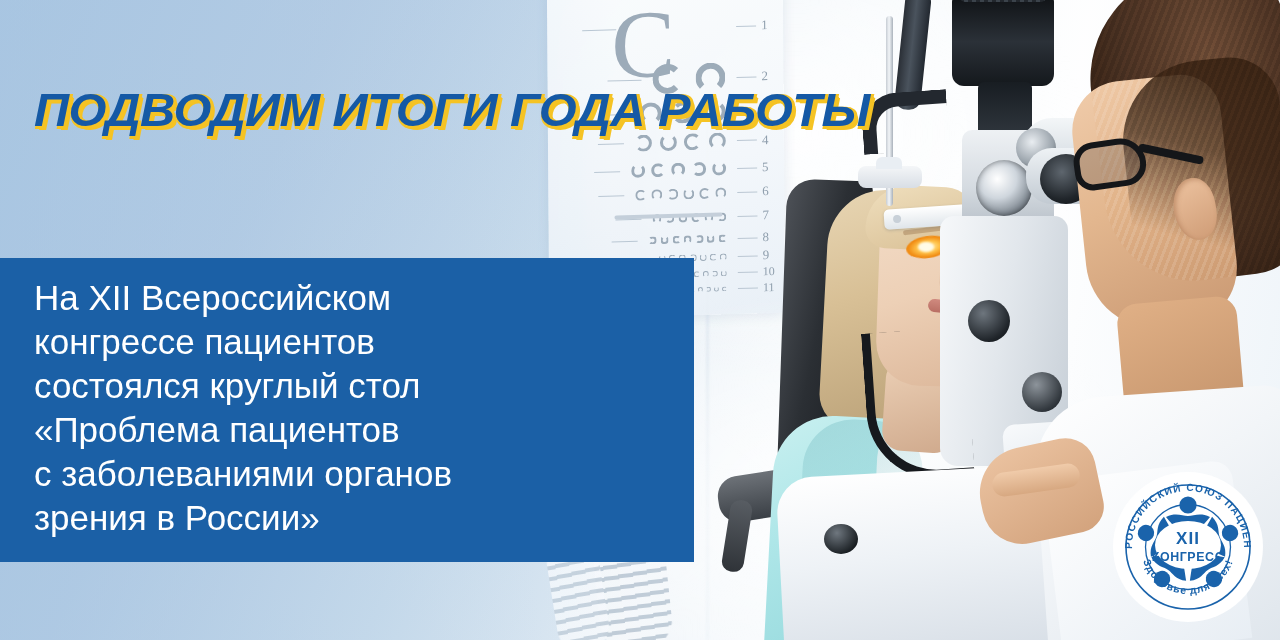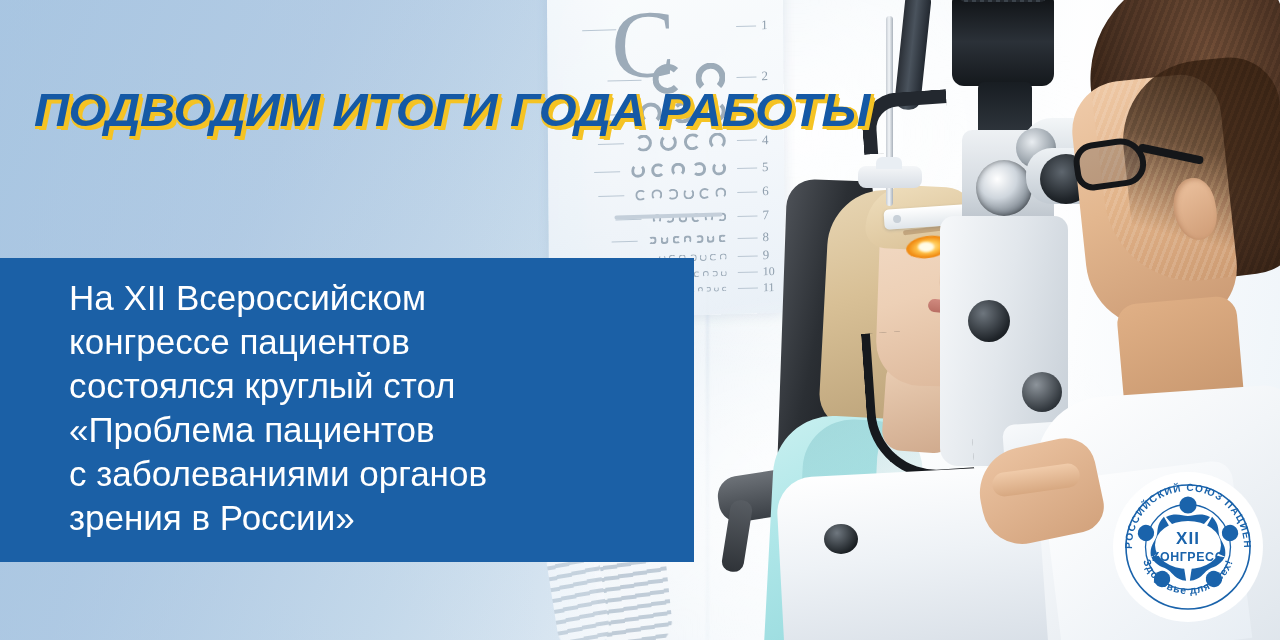--- a/index.html
+++ b/index.html
@@ -423,21 +423,20 @@
     background:#1b60a6;
   }
   #callout-text {
     position:absolute; left:34px; top:18px;
     width:640px;
     color:#ffffff;
     font-size:35px;
     line-height:44px;
     font-weight:400;
     white-space:pre-line;
-    margin-left:35px;
   }
 
   
   #logo {
     position:absolute; left:1112px; top:471px;
     width:152px; height:152px;
   }
   #logo svg { display:block; width:152px; height:152px; }
 </style>
 </head>

